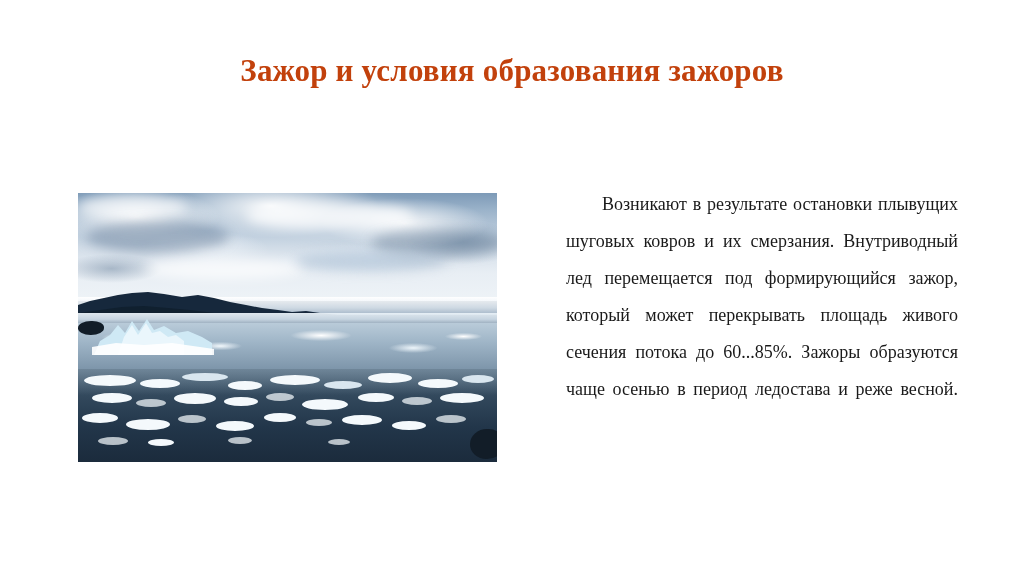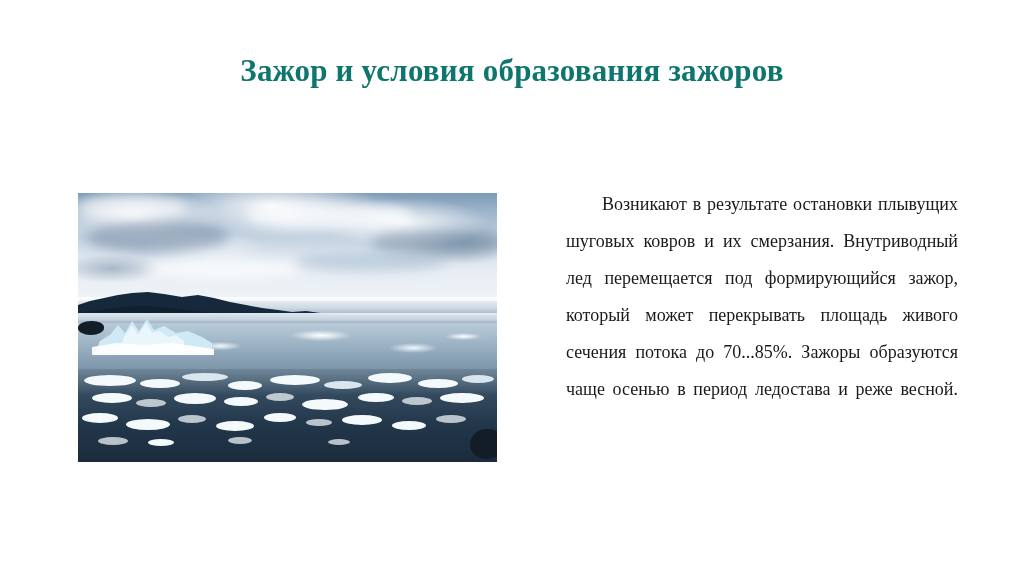--- a/index.html
+++ b/index.html
@@ -24,21 +24,21 @@
   
   .slide-title {
     position: absolute;
     top: 52px;
     left: 0;
     width: 1024px;
     text-align: center;
     font-family: "Liberation Serif", "DejaVu Serif", serif;
     font-size: 31px;
     font-weight: bold;
-    color: #0f766e;
+    color: #c2410c;
     letter-spacing: 0.2px;
     line-height: 1.2;
     white-space: nowrap;
   }
 
   
   .photo-frame {
     position: absolute;
     left: 78px;
     top: 193px;
@@ -262,16 +262,16 @@
     <div class="floe soft" style="left:20px; top:244px; width:30px; height:8px;"></div>
     <div class="floe" style="left:70px; top:246px; width:26px; height:7px;"></div>
     <div class="floe soft" style="left:150px;top:244px; width:24px; height:7px;"></div>
     <div class="floe soft" style="left:250px;top:246px; width:22px; height:6px;"></div>
 
     <div class="rock" style="left:392px;top:236px;width:34px;height:30px;"></div>
     <div class="rock" style="left:0px;  top:128px;width:26px;height:14px;"></div>
   </div>
 
   <div class="body-col">
-    <p class="body-text">Возникают в результате остановки плывущих шуговых ковров и их смерзания. Внутриводный лед перемещается под формирующийся зажор, который может перекрывать площадь живого сечения потока до 70...85%. Зажоры образуются чаще осенью в период ледостава и реже весной.</p>
+    <p class="body-text">Возникают в результате остановки плывущих шуговых ковров и их смерзания. Внутриводный лед перемещается под формирующийся зажор, который может перекрывать площадь живого сечения потока до 60...85%. Зажоры образуются чаще осенью в период ледостава и реже весной.</p>
   </div>
 
 </div>
 
 </body></html>

